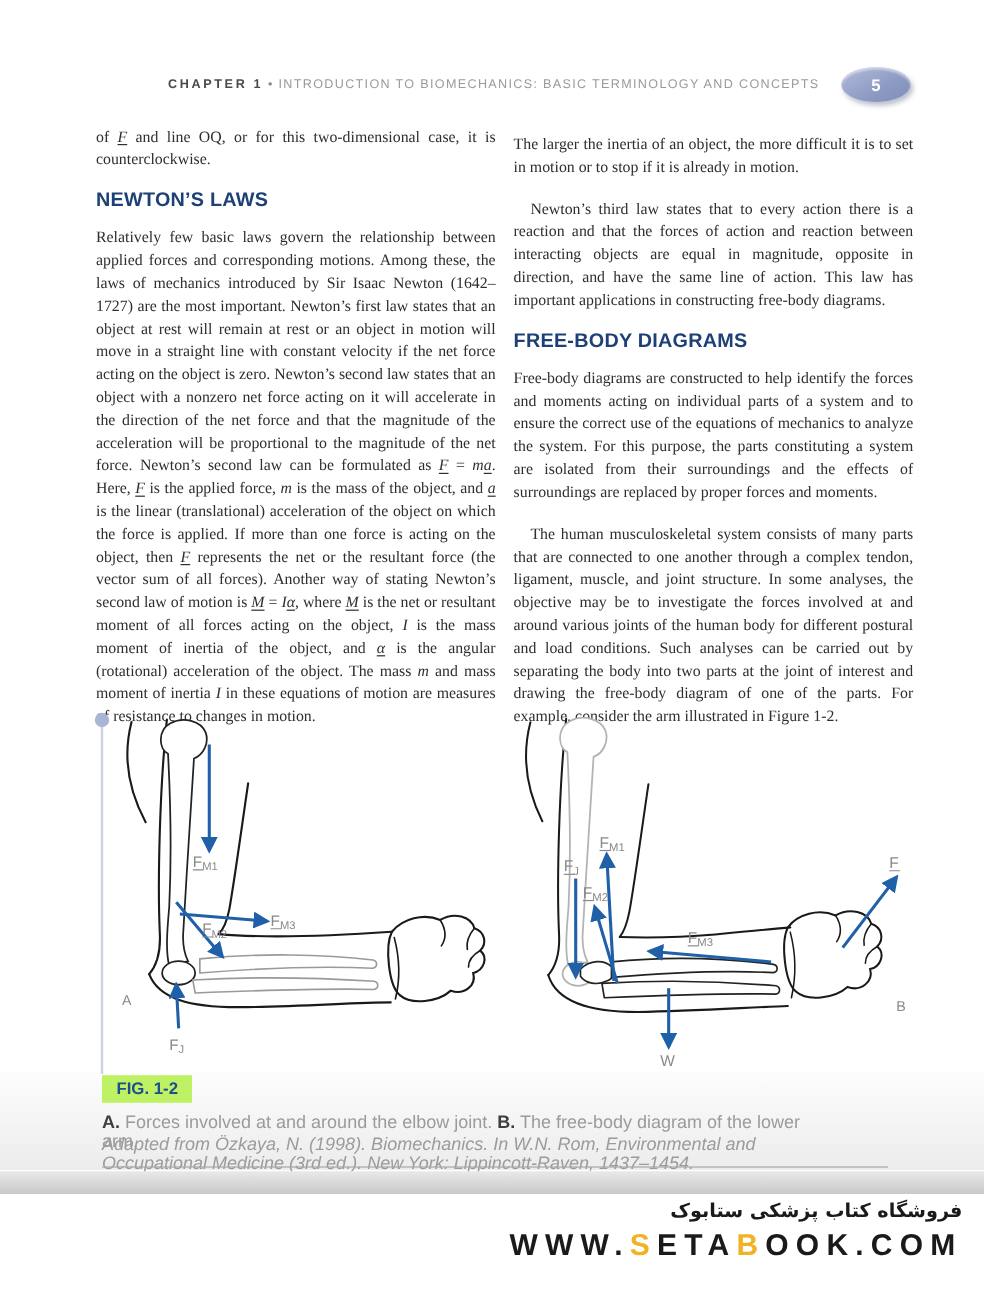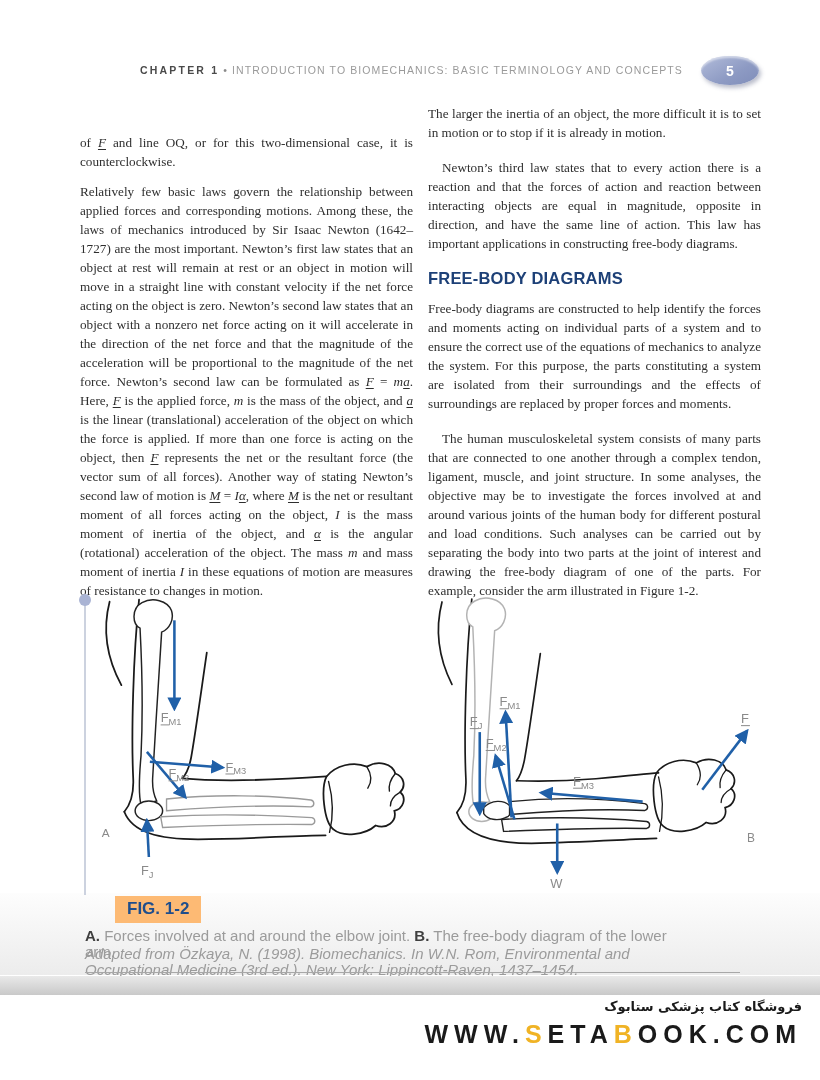--- a/index.html
+++ b/index.html
@@ -33,61 +33,62 @@
   
   .fig-caption-strip{position:absolute;left:0;top:893px;width:820px;height:82px;
     background:linear-gradient(#fdfdfd,#ececec);}
   .fig-rule{position:absolute;left:84px;top:601px;width:2px;height:294px;background:#ccd2df;}
   .fig-dot{position:absolute;left:79px;top:594px;width:12px;height:12px;border-radius:50%;
     background:#aab4d4;}
   .panel{position:absolute;top:597px;}
   .panel-a{left:88px;width:324px;height:298px;}
   .panel-b{left:420px;width:342px;height:298px;}
   svg text{font-family:"Liberation Sans",sans-serif;fill:#8a8a8a;}
-  .fig-label{position:absolute;left:85px;top:896px;background:#fdba74;color:#1f4e8c;
-    font-family:"Liberation Sans",sans-serif;font-weight:bold;font-size:17px;
-    padding:3px 12px 4px 12px;margin-left:30px;}
+  .fig-label{position:absolute;left:85px;top:896px;background:#bef264;color:#1f4e8c;
+    font-family:"Liberation Sans",sans-serif;font-weight:bold;font-size:14px;
+    padding:3px 12px 4px 12px;}
   .fig-caption{position:absolute;left:85px;top:928px;width:600px;
     font-family:"Liberation Sans",sans-serif;font-size:15px;line-height:16px;color:#9b9b9b;}
   .fig-credit{position:absolute;left:85px;top:946px;width:545px;font-style:italic;
     font-family:"Liberation Sans",sans-serif;font-size:15px;line-height:16px;color:#9b9b9b;}
   .caption-hr{position:absolute;left:85px;top:972px;width:655px;height:1px;background:#a8a8a8;}
   .scan-band{position:absolute;left:0;top:976px;width:820px;height:19px;
     background:linear-gradient(#e9e9e9,#c9c9c9);}
 
   
   .footer{position:absolute;left:0;top:995px;width:820px;height:85px;background:#fff;}
   .logo-block{position:absolute;left:62px;top:8px;display:flex;align-items:center;gap:12px;}
   .logo-text{text-align:center;}
   .logo-word{direction:rtl;font-family:"DejaVu Sans",sans-serif;font-weight:bold;font-size:30px;
     line-height:32px;}
   .logo-word .lw-y{color:#f0b325;}
   .logo-word .lw-g{color:#9a9a9a;}
   .logo-tagline{direction:rtl;font-family:"DejaVu Sans",sans-serif;font-size:11px;color:#f0b325;
     margin-top:2px;}
   .logo-divider{width:1px;height:56px;background:#cfcfcf;}
   .brand-right{position:absolute;right:18px;top:4px;text-align:right;}
-  .brand-fa{direction:rtl;font-family:"DejaVu Sans",sans-serif;font-weight:bold;font-size:13px;
+  .brand-fa{direction:rtl;font-family:"DejaVu Sans",sans-serif;font-weight:bold;font-size:16px;
     color:#1a1a1a;margin-bottom:6px;}
   .brand-url{font-family:"Liberation Sans",sans-serif;font-weight:bold;font-size:25px;
     letter-spacing:6px;color:#1a1a1a;white-space:nowrap;}
 </style>
 </head>
 <body>
 
 <div class="running-head">
   <span class="chapter">CHAPTER 1</span><span class="bullet">•</span><span>INTRODUCTION TO BIOMECHANICS: BASIC TERMINOLOGY AND CONCEPTS</span>
 </div>
 <div class="page-badge">
   <span>5</span>
 </div>
 
 <div class="cols">
   <div class="col">
     <p><span>of </span><span class="seg-iu">F</span><span> and line OQ, or for this two-dimensional case, it is counterclockwise.</span></p>
+    <h2 class="sect">NEWTON’S LAWS</h2>
     <p class="tight"><span>Relatively few basic laws govern the relationship between applied forces and corresponding motions. Among these, the laws of mechanics introduced by Sir Isaac Newton (1642–1727) are the most important. Newton’s first law states that an object at rest will remain at rest or an object in motion will move in a straight line with constant velocity if the net force acting on the object is zero. Newton’s second law states that an object with a nonzero net force acting on it will accelerate in the direction of the net force and that the magnitude of the acceleration will be proportional to the magnitude of the net force. Newton’s second law can be formulated as </span><span class="seg-iu">F</span><span> = </span><span class="seg-i">m</span><span class="seg-iu">a</span><span>. Here, </span><span class="seg-iu">F</span><span> is the applied force, </span><span class="seg-i">m</span><span> is the mass of the object, and </span><span class="seg-iu">a</span><span> is the linear (translational) acceleration of the object on which the force is applied. If more than one force is acting on the object, then </span><span class="seg-iu">F</span><span> represents the net or the resultant force (the vector sum of all forces). Another way of stating Newton’s second law of motion is </span><span class="seg-iu">M</span><span> = </span><span class="seg-i">I</span><span class="seg-iu">α</span><span>, where </span><span class="seg-iu">M</span><span> is the net or resultant moment of all forces acting on the object, </span><span class="seg-i">I</span><span> is the mass moment of inertia of the object, and </span><span class="seg-iu">α</span><span> is the angular (rotational) acceleration of the object. The mass </span><span class="seg-i">m</span><span> and mass moment of inertia </span><span class="seg-i">I</span><span> in these equations of motion are measures of resistance to changes in motion.</span></p>
   </div>
   <div class="col">
     <p style="margin-bottom:0;">The larger the inertia of an object, the more difficult it is to set in motion or to stop if it is already in motion.</p>
     <p class="indent">Newton’s third law states that to every action there is a reaction and that the forces of action and reaction between interacting objects are equal in magnitude, opposite in direction, and have the same line of action. This law has important applications in constructing free-body diagrams.</p>
     <h2 class="sect">FREE-BODY DIAGRAMS</h2>
     <p>Free-body diagrams are constructed to help identify the forces and moments acting on individual parts of a system and to ensure the correct use of the equations of mechanics to analyze the system. For this purpose, the parts constituting a system are isolated from their surroundings and the effects of surroundings are replaced by proper forces and moments.</p>
     <p class="indent tight">The human musculoskeletal system consists of many parts that are connected to one another through a complex tendon, ligament, muscle, and joint structure. In some analyses, the objective may be to investigate the forces involved at and around various joints of the human body for different postural and load conditions. Such analyses can be carried out by separating the body into two parts at the joint of interest and drawing the free-body diagram of one of the parts. For example, consider the arm illustrated in Figure 1-2.</p>
   </div>
 </div>

